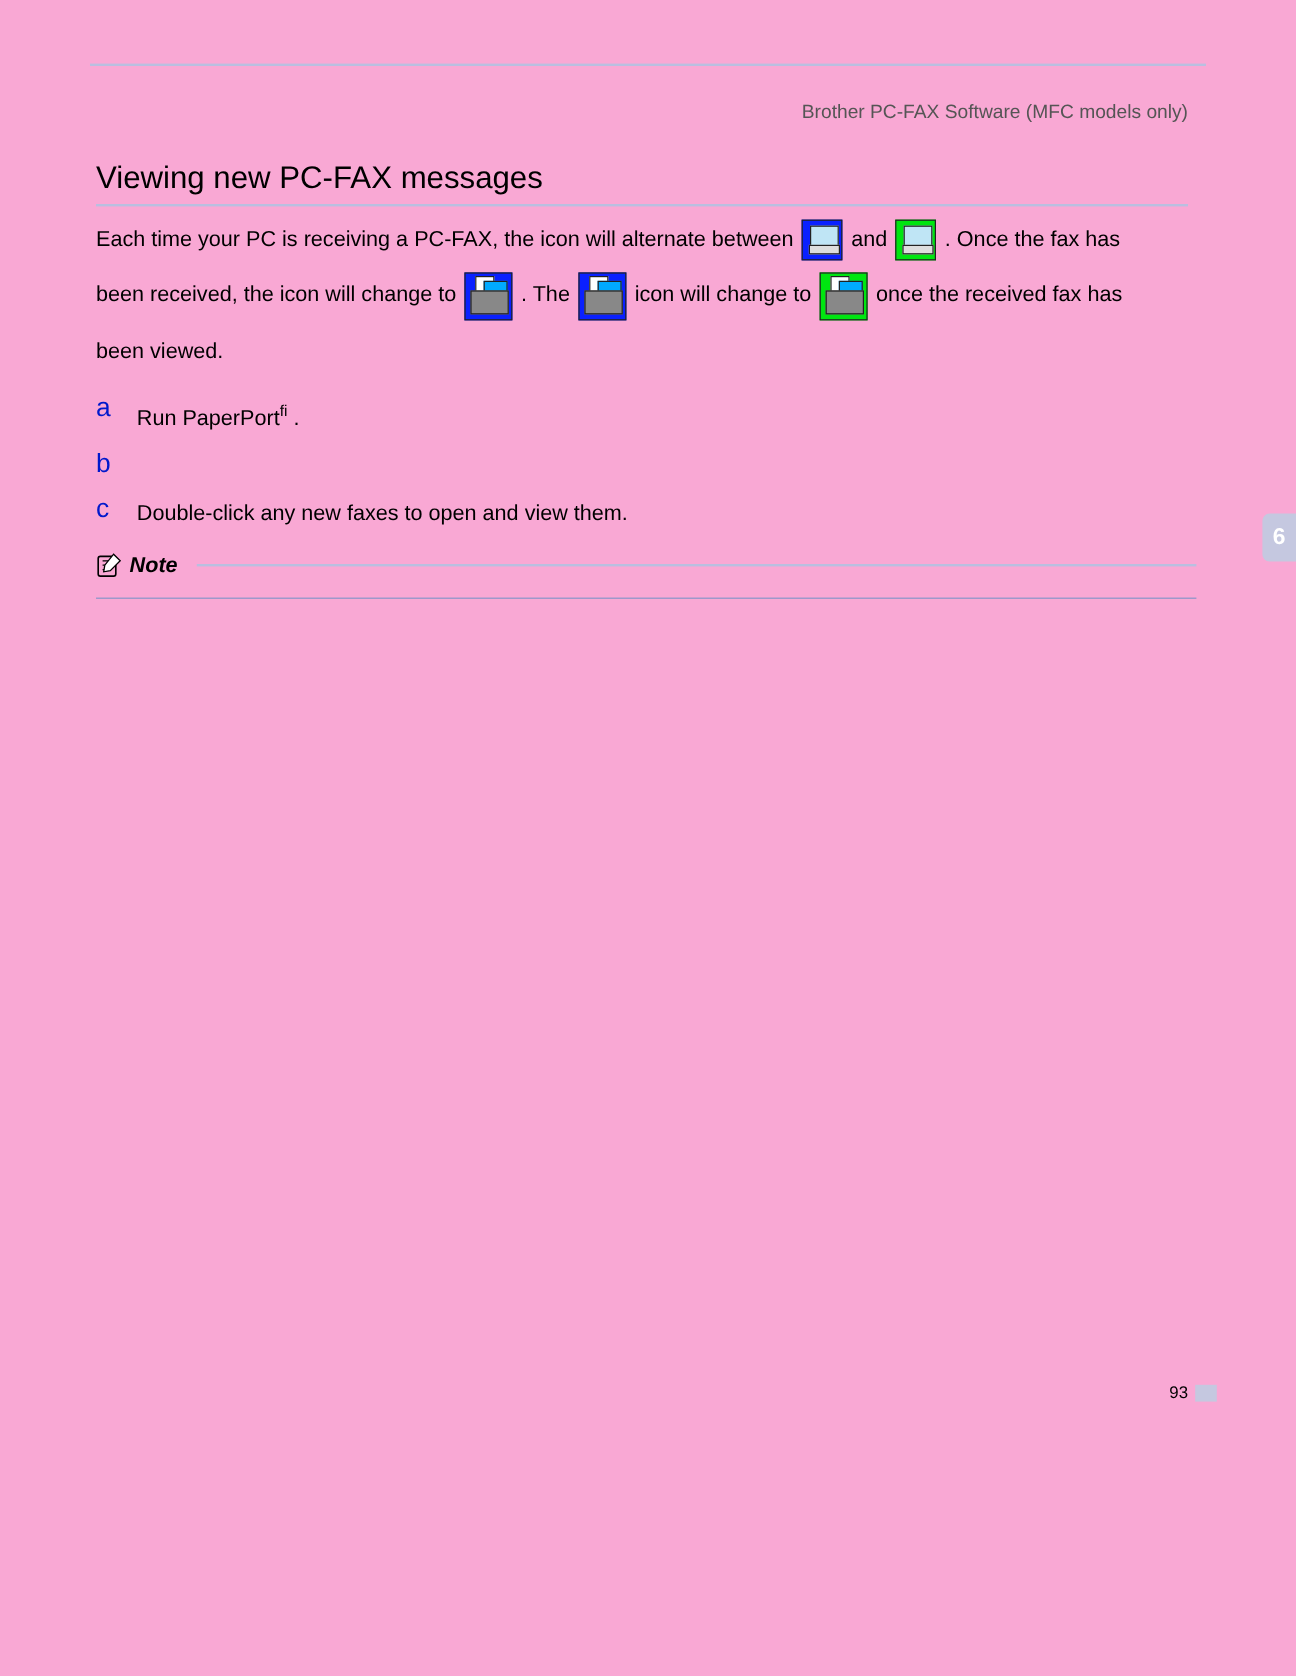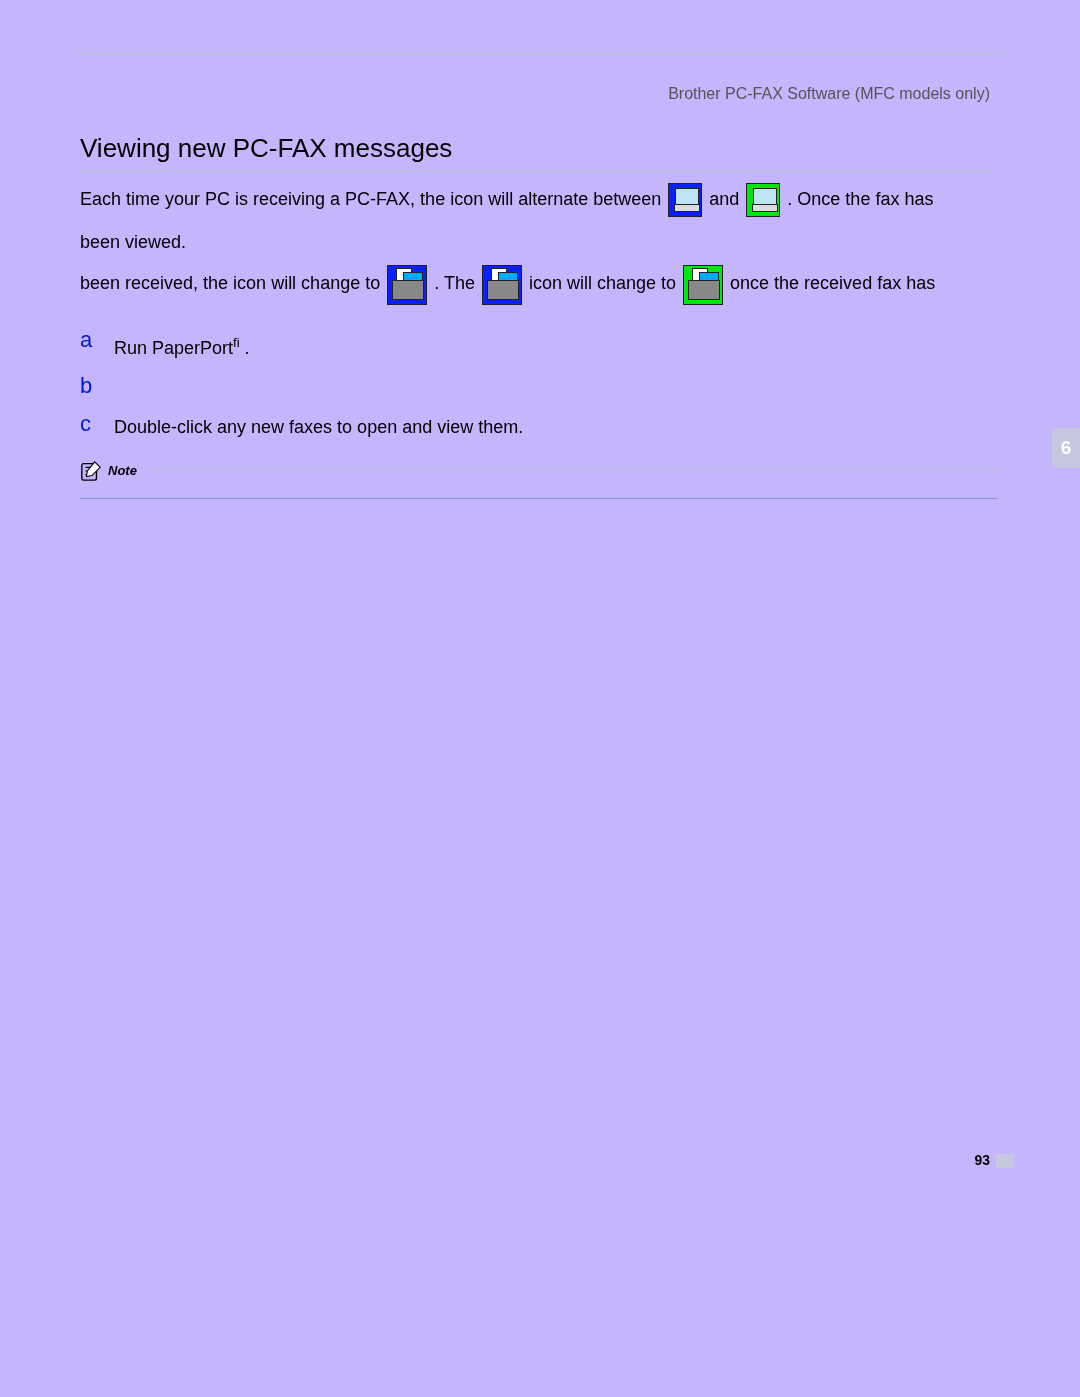--- a/index.html
+++ b/index.html
@@ -1,16 +1,16 @@
 <!DOCTYPE html>
 <html><head>
 <meta charset="utf-8">
 <style>
   html,body{margin:0;padding:0;background:#fff;font-family:Arial,Helvetica,sans-serif;color:#000;}
-  .page{position:relative;width:1080px;height:1397px;margin:0 auto;background:#c4b5fd;}
+  .page{position:relative;width:1080px;height:1397px;margin:0 auto;background:#f9a8d4;}
   .top-rule{position:absolute;left:75px;right:75px;top:53px;height:2px;background:#b9bfe0;}
   .header{position:absolute;right:90px;top:85px;font-size:16px;color:#555;}
   .title-block{position:absolute;left:80px;right:90px;top:133px;}
   .title{font-size:26px;font-weight:normal;margin:0 0 6px 0;}
   .title-rule{height:2px;background:#b9bfe0;margin-top:6px;}
   .body{position:absolute;left:80px;right:83px;top:182px;font-size:18px;line-height:26px;}
   .para{margin:0 0 18px 0;}
   .inline-icon{display:inline-block;vertical-align:middle;position:relative;margin:0 2px;}
   .icon-pc{width:34px;height:34px;border:1px solid #222;box-sizing:border-box;}
   .icon-pc.blue{background:#0a20ff;}
@@ -24,26 +24,26 @@
   .icon-fax .doc{position:absolute;left:8px;top:2px;width:14px;height:14px;background:#fff;border:1px solid #222;}
   .icon-fax .window{position:absolute;right:3px;top:6px;width:18px;height:12px;background:#0af;border:1px solid #222;}
   .steps{margin-top:22px;}
   .step{margin:0 0 12px 0;display:flex;}
   .step-letter{color:#0019cc;font-size:22px;font-weight:normal;width:34px;flex:0 0 34px;}
   .step-text{padding-top:3px;}
   sup{font-size:13px;}
   .note-block{margin-top:18px;}
   .note-head{display:flex;align-items:center;margin-bottom:6px;}
   .note-icon{width:22px;height:22px;margin-right:6px;}
-  .note-label{font-weight:bold;font-style:italic;font-size:13px;margin-right:16px;}
+  .note-label{font-weight:bold;font-style:italic;font-size:18px;margin-right:16px;}
   .note-line{flex:1;height:2px;background:#b9bfe0;}
   .note-text{padding-left:28px;font-size:18px;line-height:25px;}
   .note-bottom{height:1px;background:#8895c8;margin-top:14px;margin-left:0;}
   .chapter-tab{position:absolute;right:0;top:428px;width:28px;height:40px;background:#c5c8e0;color:#fff;font-size:19px;font-weight:bold;display:flex;align-items:center;justify-content:center;border-top-left-radius:6px;border-bottom-left-radius:6px;}
-  .page-num{position:absolute;right:90px;bottom:229px;font-size:14px;font-weight:bold;}
+  .page-num{position:absolute;right:90px;bottom:229px;font-size:14px;font-weight:normal;}
   .page-num-bar{position:absolute;right:66px;bottom:229px;width:18px;height:14px;background:#c5c8e0;}
 </style>
 </head>
 <body>
 
 <div class="page">
 
   <div class="top-rule"></div>
 
   <div class="header">Brother PC-FAX Software (MFC models only)</div>
@@ -60,37 +60,37 @@
       <span class="inline-icon icon-pc blue">
         <span class="monitor"></span><span class="keyb"></span>
       </span>
       <span> and </span>
       <span class="inline-icon icon-pc green">
         <span class="monitor"></span><span class="keyb"></span>
       </span>
       <span>. Once the fax has</span>
     </p>
 
-    <p class="para" style="margin-top:-6px;">been viewed.</p>
-
     <p class="para" style="line-height:40px;margin-top:-10px;">
       <span>been received, the icon will change to </span>
       <span class="inline-icon icon-fax blue">
         <span class="doc"></span><span class="window"></span><span class="body-box"></span>
       </span>
       <span>. The </span>
       <span class="inline-icon icon-fax blue">
         <span class="doc"></span><span class="window"></span><span class="body-box"></span>
       </span>
       <span> icon will change to </span>
       <span class="inline-icon icon-fax green">
         <span class="doc"></span><span class="window"></span><span class="body-box"></span>
       </span>
       <span> once the received fax has</span>
     </p>
+
+    <p class="para" style="margin-top:-6px;">been viewed.</p>
 
     <div class="steps">
       <div class="step">
         <div class="step-letter">a</div>
         <div class="step-text">
           <span>Run PaperPort</span><sup>fi</sup><span> .</span>
         </div>
       </div>
       <div class="step">
         <div class="step-letter">b</div>

